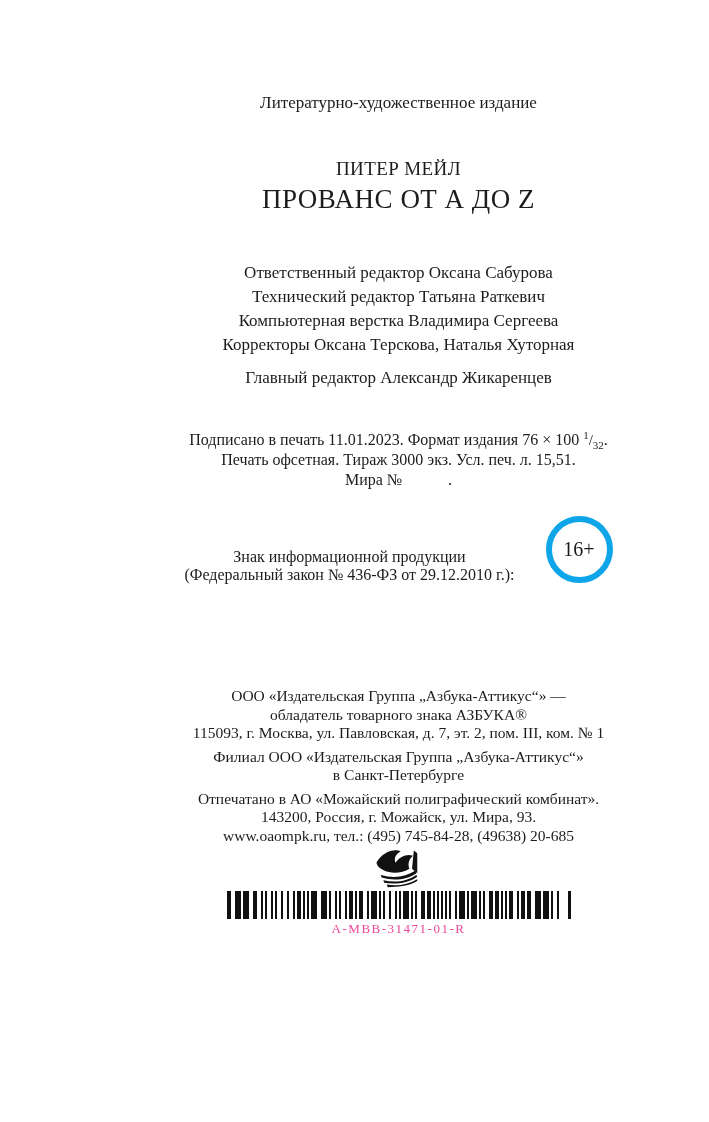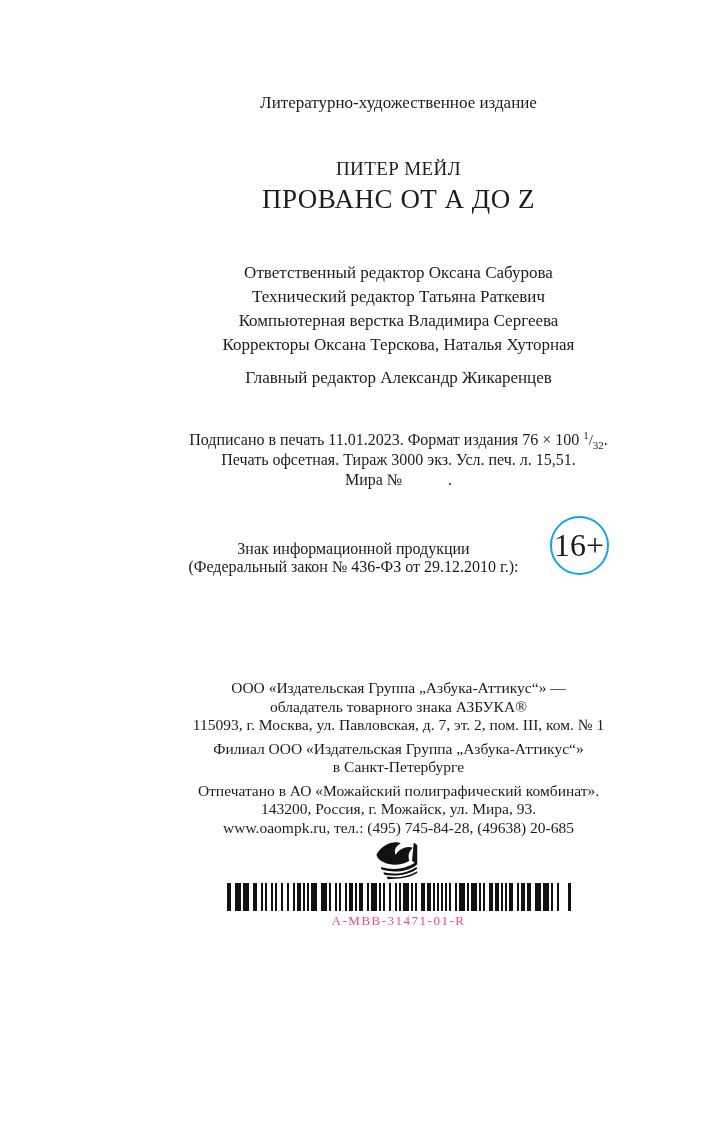--- a/index.html
+++ b/index.html
@@ -63,26 +63,26 @@
     gap: 20px;
   }
   .age-rating-label {
     font-size: 16px;
     line-height: 17.5px;
     margin-right: 11px;
   }
   .age-rating-badge {
     width: 55px;
     height: 55px;
-    border: 2px solid #0ea5e9;
+    border: 6px solid #0ea5e9;
     border-radius: 50%;
     display: flex;
     align-items: center;
     justify-content: center;
-    font-size: 32px;
+    font-size: 20px;
     flex: 0 0 auto;
   }
   .publisher {
     margin-top: 104px;
     font-size: 15.5px;
     line-height: 18.5px;
   }
   .publisher-paragraph { margin: 0 0 5px 0; }
   .publisher-paragraph:last-child { margin-bottom: 0; }
   .logo-wrap { margin-top: 3px; height: 40px; }

